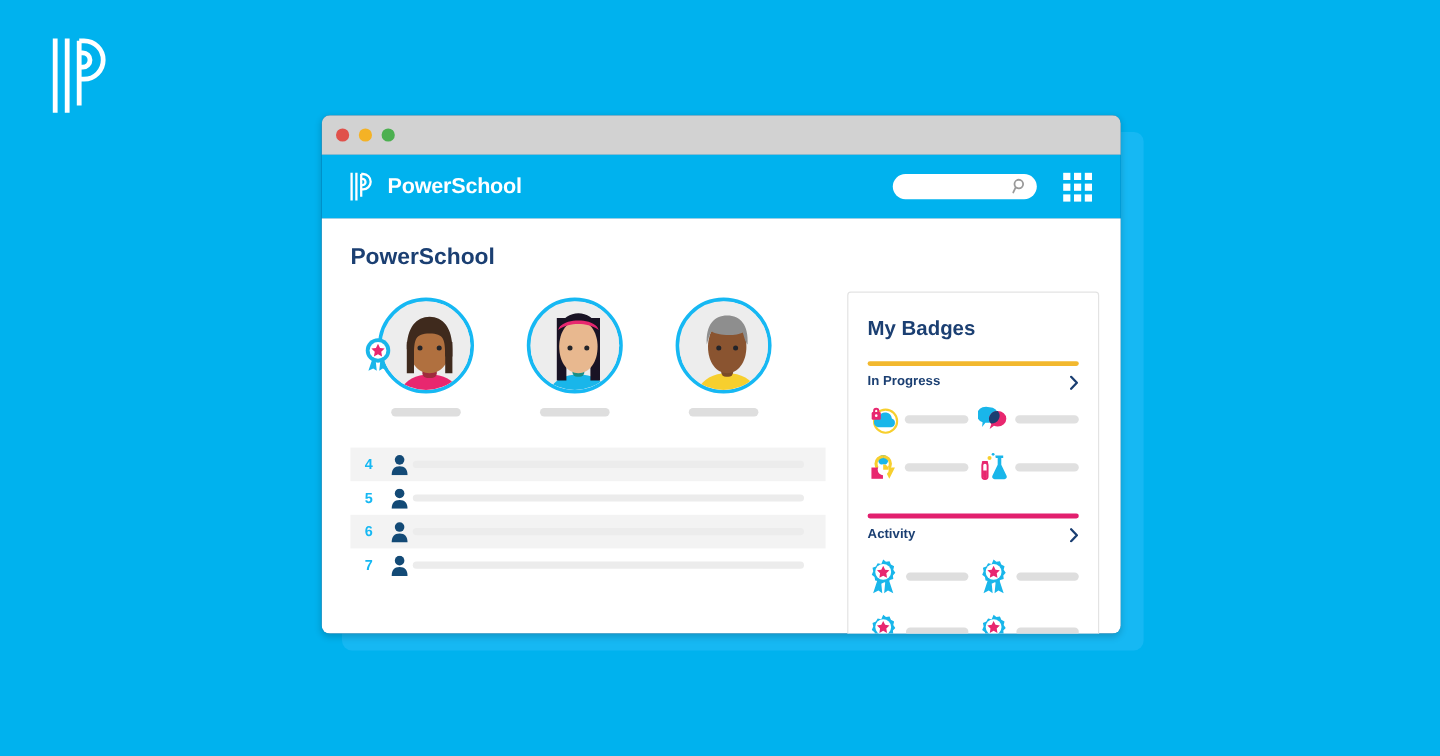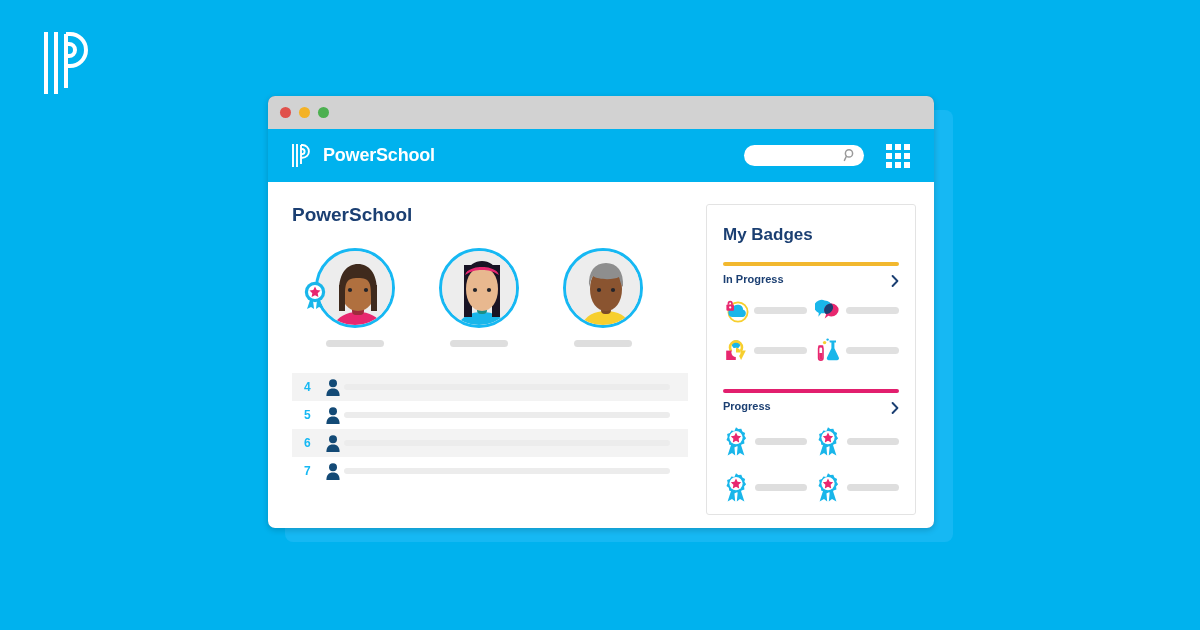--- a/index.html
+++ b/index.html
@@ -139,20 +139,21 @@
   }
 
   
   .badges-card {
     width: 210px; margin-left: 18px;
     border: 1px solid #e3e3e3;
     border-radius: 3px;
     background: #fff;
     padding: 20px 16px 5px 16px;
     height: 311px;
+    margin-top: 39px;
   }
   .badges-title {
     font-size: 17px; font-weight: bold; color: #1b3f72;
   }
   .rule { height: 4px; border-radius: 2px; margin-top: 17px; }
   .rule.gold { background: #f2b82e; }
   .rule.pink { background: #e21f6e; }
   .section-head {
     display: flex; align-items: center; justify-content: space-between;
     margin-top: 7px;
@@ -428,21 +429,21 @@
             </svg>
           </span>
           <span class="prog-track">
             <span class="prog-fill" style="width:48%"></span>
           </span>
         </div>
       </div>
 
       <div class="rule pink" style="margin-top:26px"></div>
       <div class="section-head">
-        <span class="section-label">Progress</span>
+        <span class="section-label">Activity</span>
         <span class="chev">
           <svg viewBox="0 0 8 12" width="8" height="12" aria-hidden="true">
             <path d="M1.6 1 L6.4 6 L1.6 11" fill="none" stroke="#1b3f72" stroke-width="1.9" stroke-linecap="round" stroke-linejoin="round"></path>
           </svg>
         </span>
       </div>
 
       <div class="act-grid">
         <div class="act-item">
           <span class="act-ico">

